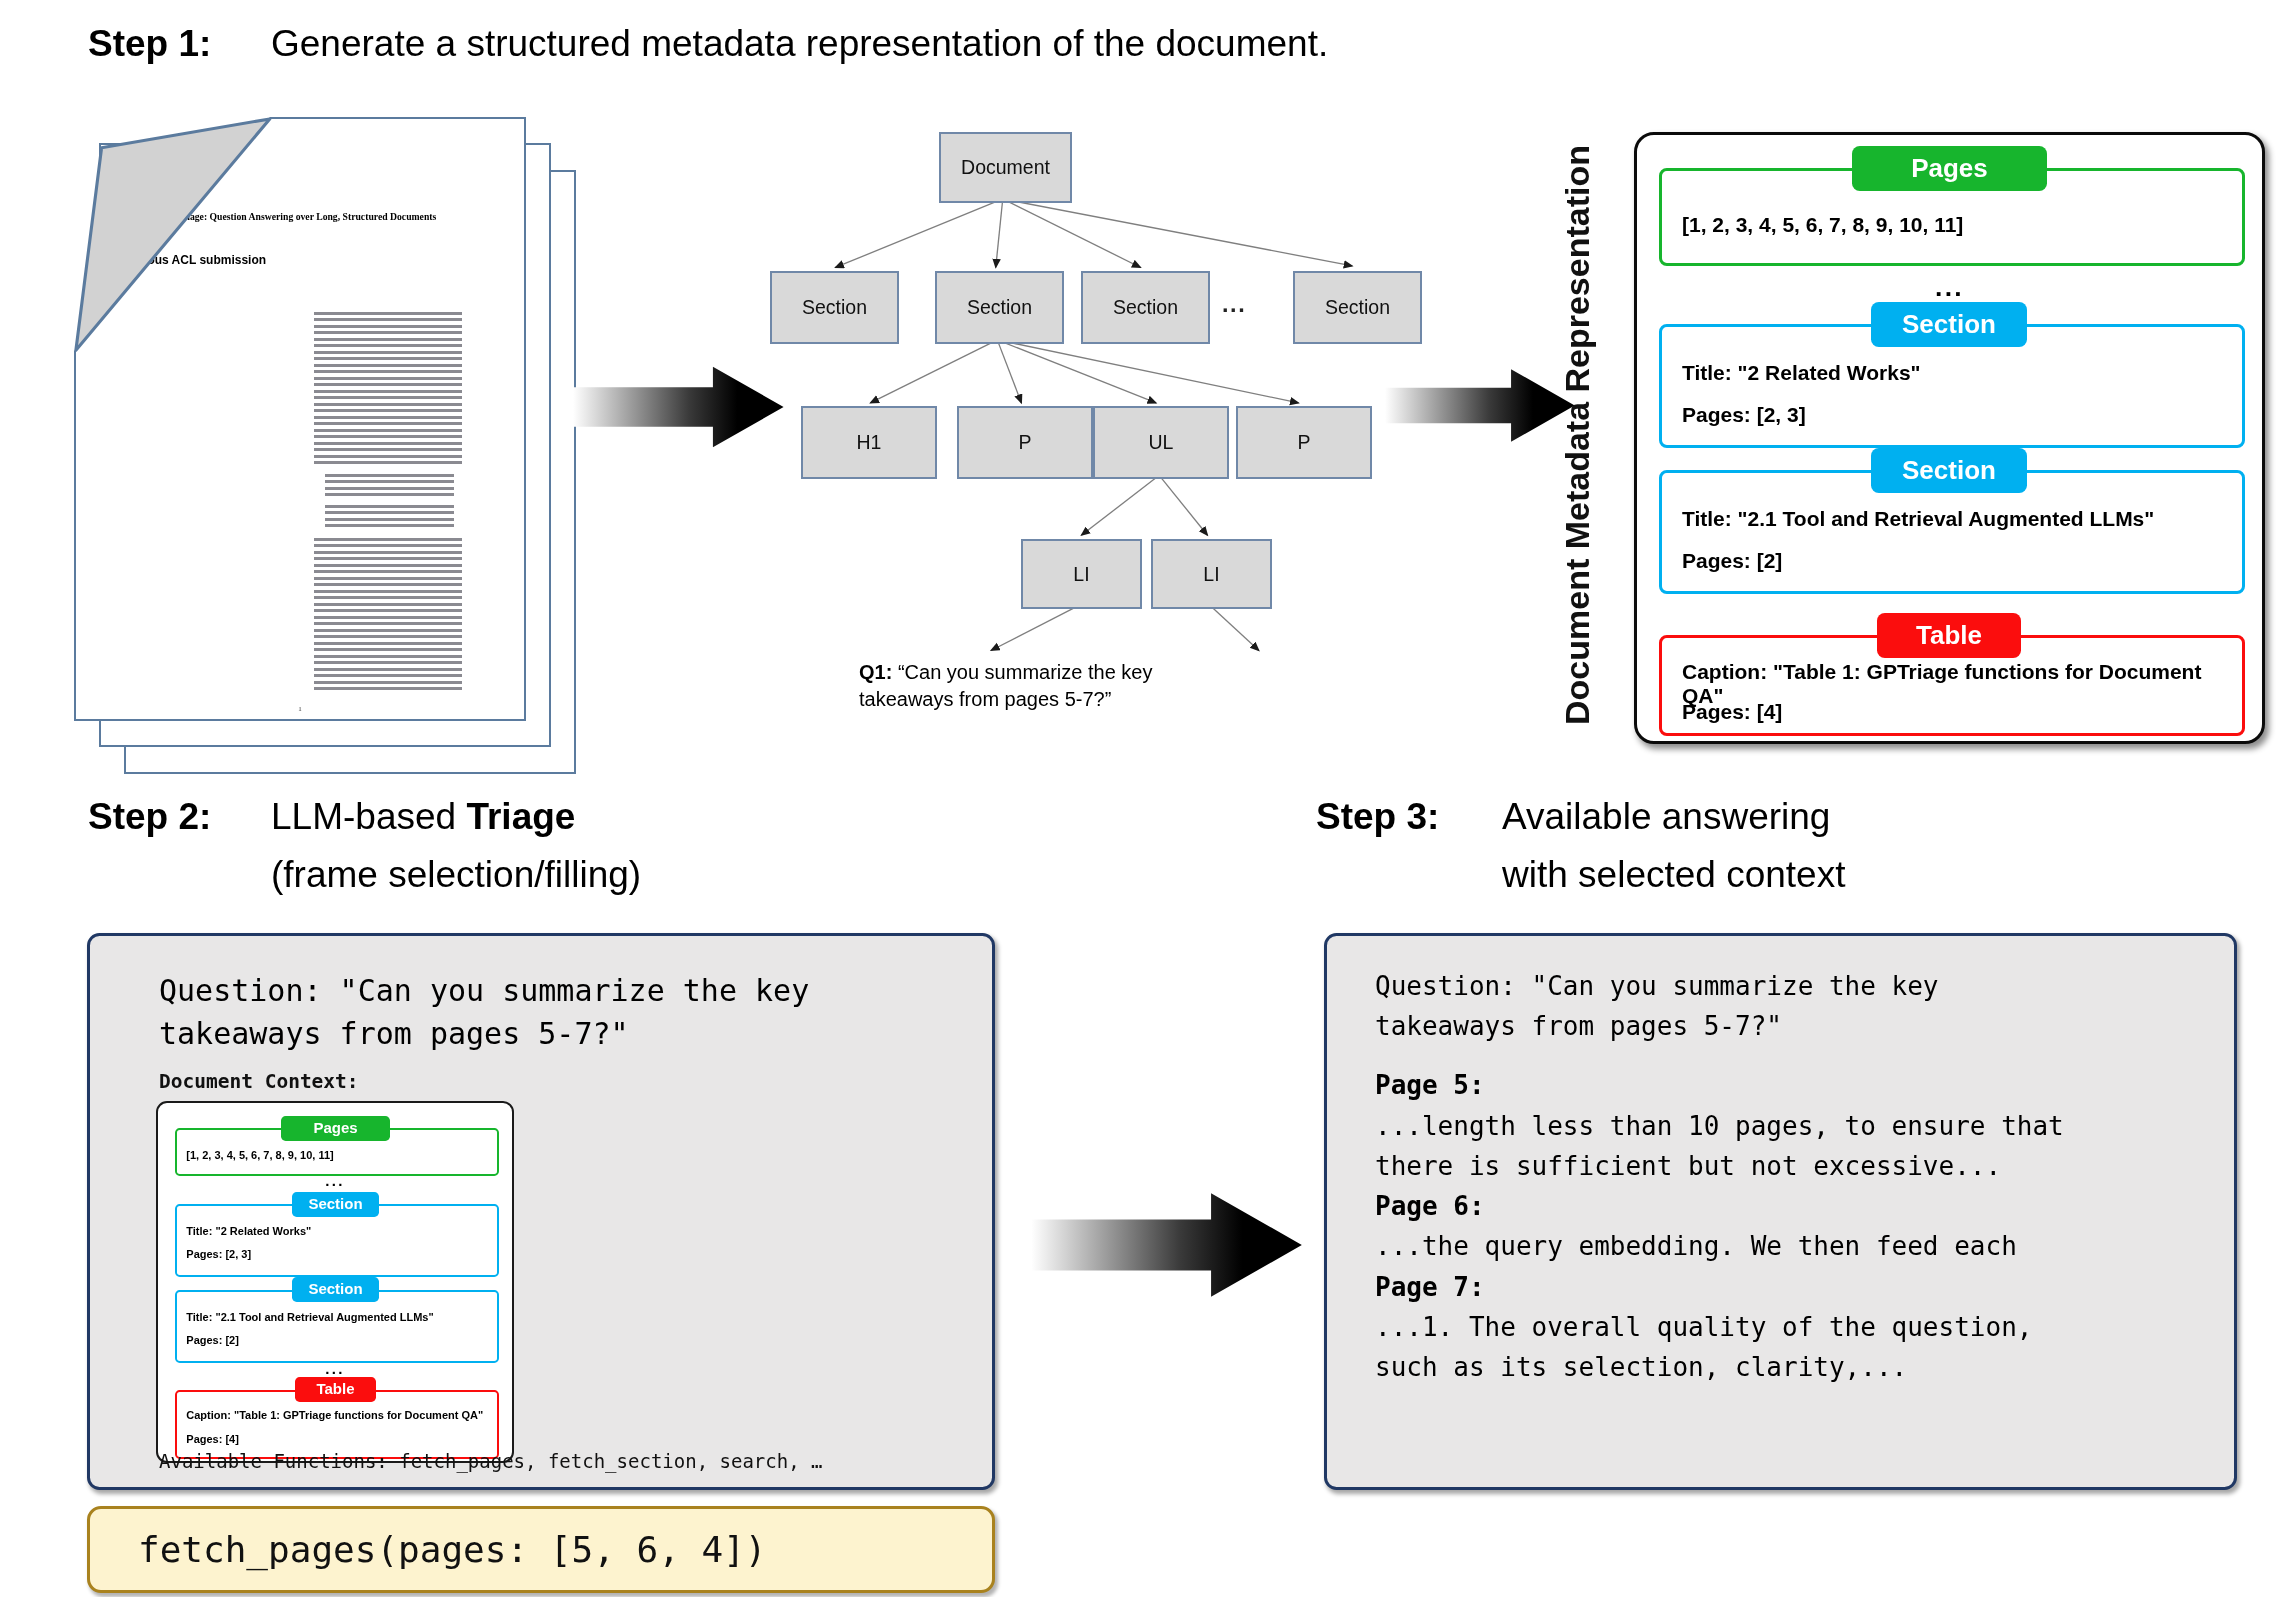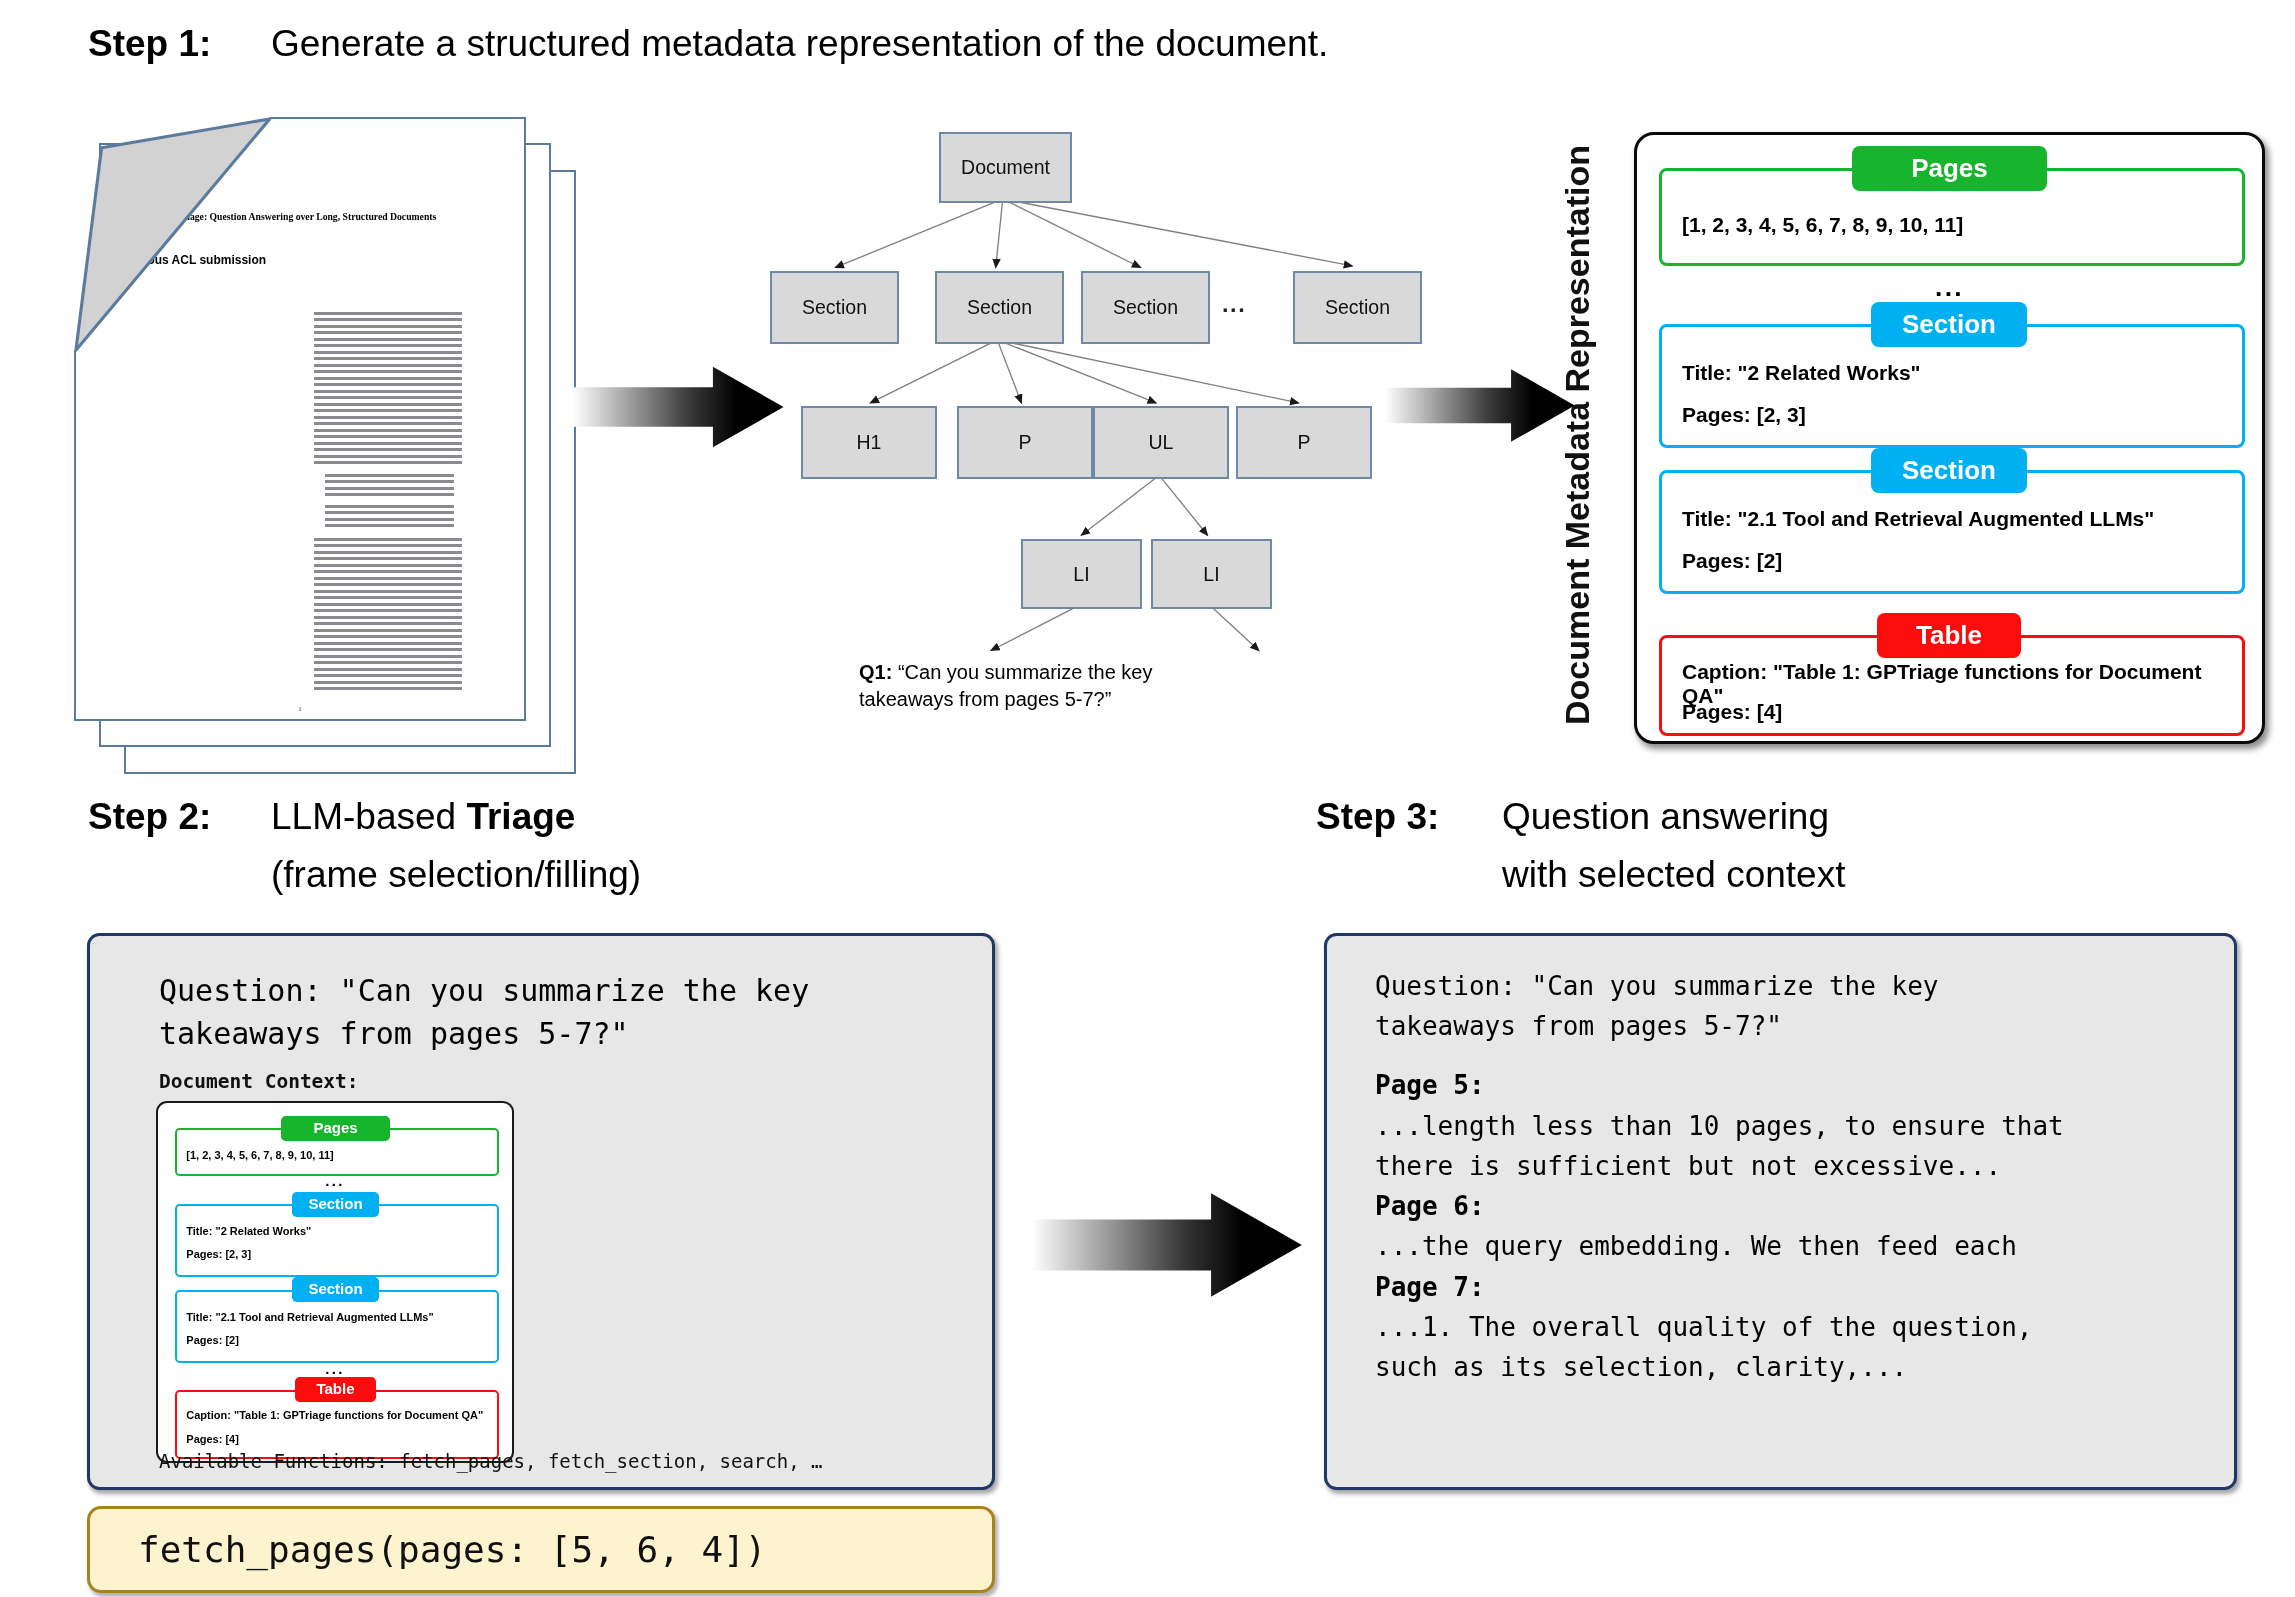--- a/index.html
+++ b/index.html
@@ -210,21 +210,21 @@
 
   <div class="yellowbox" style="left:87px;top:1506px;width:902px;height:81px">
     <div class="mono" style="font-size:36px;padding-left:48px">fetch_pages(pages: [5, 6, 4])</div>
   </div>
 
   <svg class="abs" style="left:1024px;top:1186px" width="287" height="118" viewBox="0 0 300 130">
     <polygon points="0,37 198,37 198,8 298,65 198,122 198,93 0,93" fill="url(#agrad)"></polygon>
   </svg>
 
   <div class="abs step-label" style="left:1316px;top:796px">Step 3:</div>
-  <div class="abs step-title" style="left:1502px;top:796px">Question answering</div>
+  <div class="abs step-title" style="left:1502px;top:796px">Available answering</div>
   <div class="abs step-title" style="left:1502px;top:854px">with selected context</div>
 
   <div class="graybox" style="left:1324px;top:933px;width:907px;height:551px">
     <div class="abs" style="left:48px;top:30px">
       <div class="mono s3-line">Question: "Can you summarize the key</div>
       <div class="mono s3-line">takeaways from pages 5-7?"</div>
       <div style="height:18.7px"></div>
       <div class="mono s3-line s3-bold">Page 5:</div>
       <div class="mono s3-line">...length less than 10 pages, to ensure that</div>
       <div class="mono s3-line">there is sufficient but not excessive...</div>

